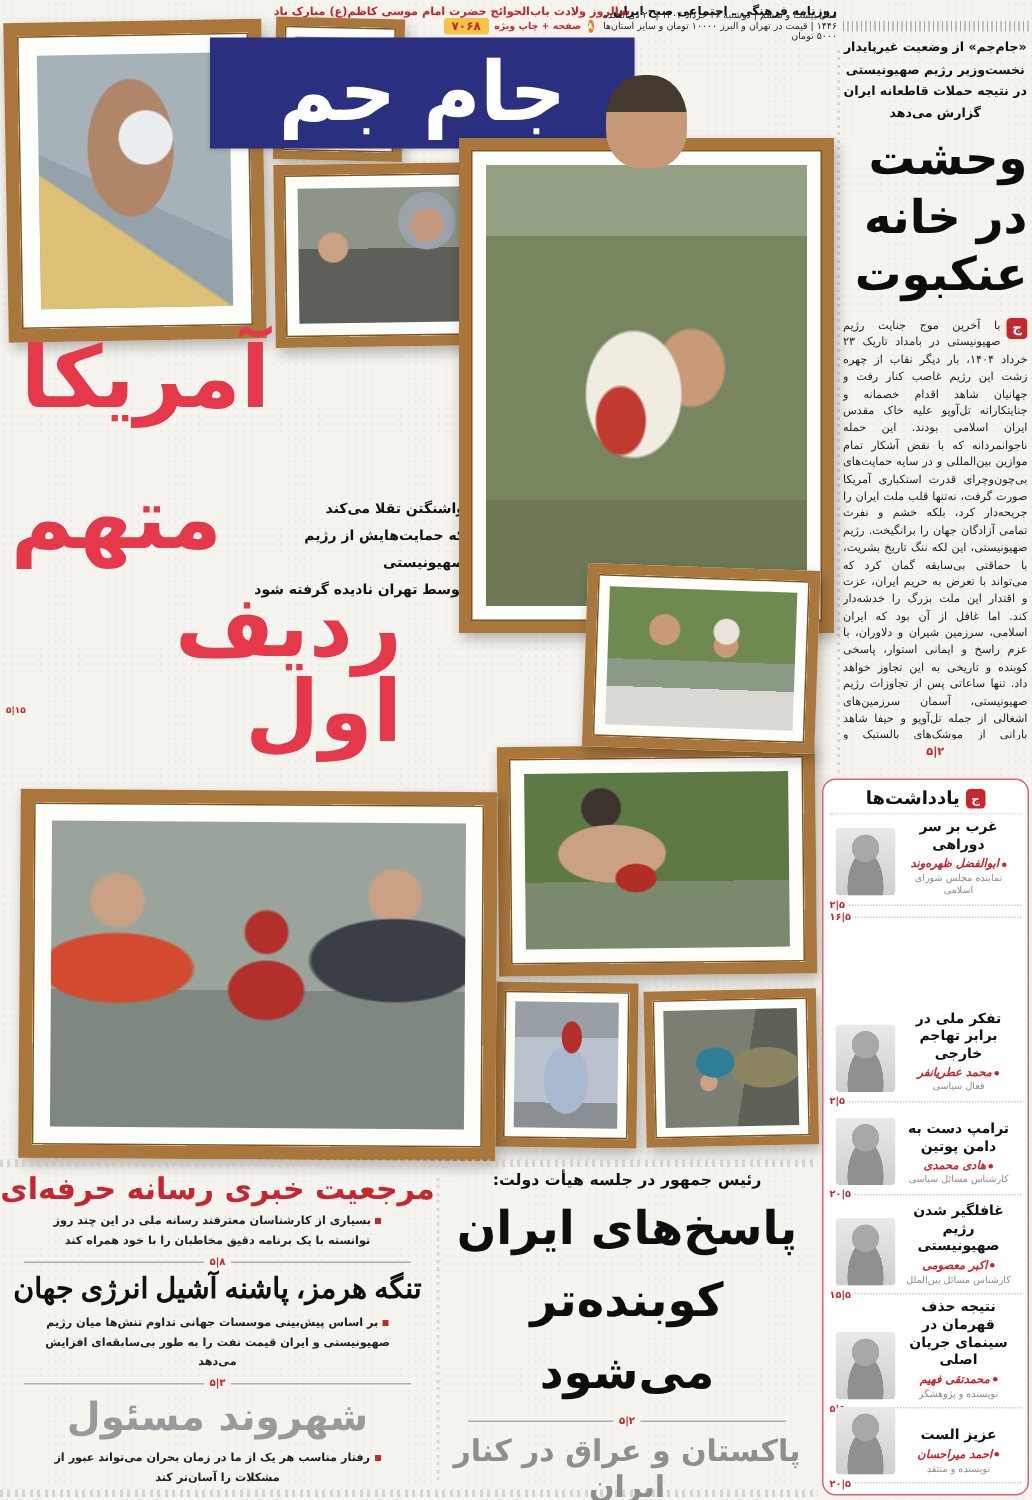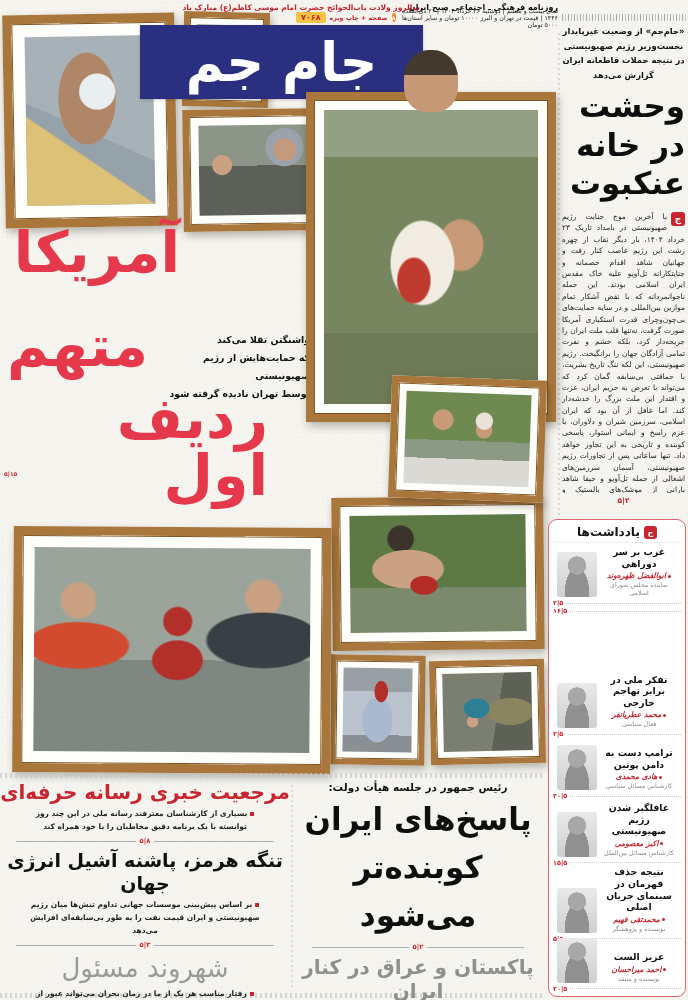--- a/index.html
+++ b/index.html
@@ -128,22 +128,22 @@
   
   .dash-h1{position:absolute;top:773px;right:143px;width:545px;height:5px;opacity:.7;
            background:repeating-linear-gradient(90deg,#c7c7c7 0 2px,transparent 2px 5px);}
   .dash-h2{position:absolute;top:993px;right:143px;width:545px;height:5px;opacity:.7;
            background:repeating-linear-gradient(90deg,#c7c7c7 0 2px,transparent 2px 5px);}
   .dash-v2{position:absolute;left:291px;top:782px;height:205px;width:2px;opacity:.6;
            background:repeating-linear-gradient(0deg,#c7c7c7 0 2px,transparent 2px 5px);}
 
   .tl{position:absolute;left:0;top:780px;width:290px;text-align:center;}
   .t-red{color:#c9252f;font-size:20px;font-weight:bold;letter-spacing:-1px;line-height:1.2;}
-  .t-black{color:#101010;font-size:19px;font-weight:bold;letter-spacing:-1px;line-height:1.2;margin-top:2px;}
-  .t-gray{color:#9a9a9a;font-size:26px;font-weight:normal;letter-spacing:-1px;line-height:1.2;margin-top:2px;}
+  .t-black{color:#101010;font-size:19px;font-weight:bold;letter-spacing:-1px;line-height:1.2;margin-top:2px;font-family:Liberation Serif, serif;}
+  .t-gray{color:#9a9a9a;font-size:26px;font-weight:bold;letter-spacing:-1px;line-height:1.2;margin-top:2px;}
   .sub{font-size:7.5px;font-weight:bold;color:#222;line-height:1.75;width:236px;margin:3px auto 0;}
   .sq{display:inline-block;width:4px;height:4px;background:#c9252f;margin-left:3px;vertical-align:middle;}
   .divref{display:flex;align-items:center;gap:4px;margin:4px 16px;}
   .divref .ln{flex:1;border-top:1px solid #adadad;}
   .divref .rf{font-size:6.8px;color:#c9252f;font-weight:bold;}
 
   .mid{position:absolute;left:296px;top:781px;width:244px;text-align:center;}
   .mid-kicker{font-size:10.5px;font-weight:bold;color:#111;}
   .mid-hl{font-size:31px;font-weight:bold;color:#0e0e0e;letter-spacing:-1.5px;line-height:1.55;margin-top:2px;}
   .mid-sec{font-size:20px;font-weight:bold;color:#8f8f8f;letter-spacing:-1px;margin-top:4px;}

